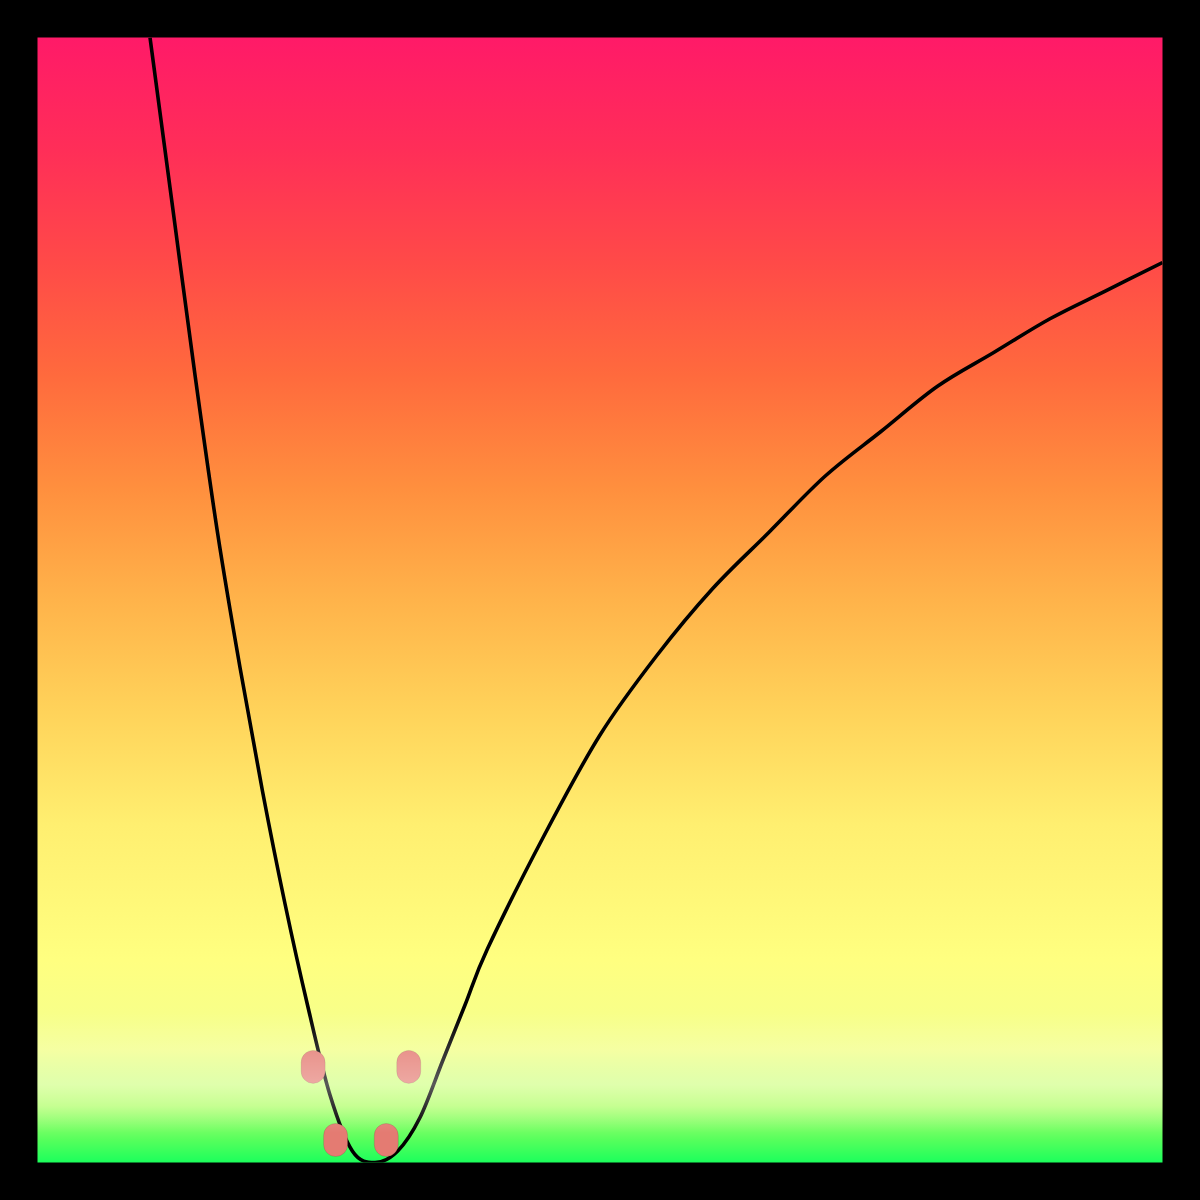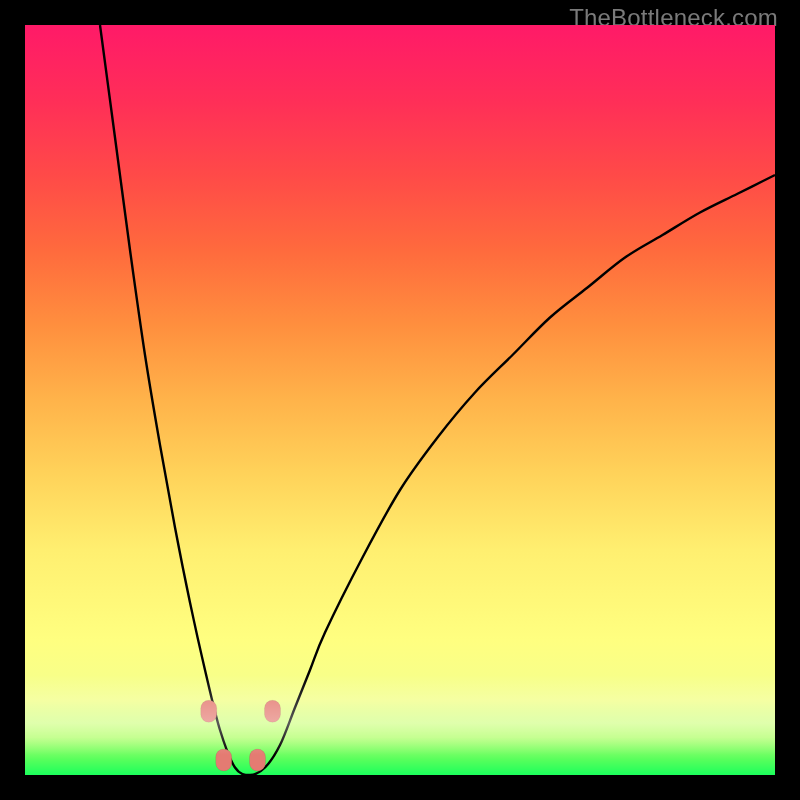--- a/index.html
+++ b/index.html
@@ -72,21 +72,20 @@
   .marker {
     fill: #e47b72;
     stroke: rgba(0,0,0,0.15);
     stroke-width: 0.5;
   }
 </style>
 </head>
 <body>
 
 <div class="frame">
-  <div class="watermark">TheBottleneck.com</div>
   <div class="plot-area">
     <svg class="curve" viewBox="0 0 750 750" preserveAspectRatio="none">
       <path id="curve-path" d="M 75 0 C 77.5 18.75, 85 75, 90 112.5 C 95 150, 100.00000000000001 188.75, 105.00000000000001 225 C 110.00000000000001 261.25, 115 297.49999999999994, 120 329.99999999999994 C 125 362.49999999999994, 130 391.25, 135 420 C 140 448.75, 145 476.25, 150 502.5 C 155 528.75, 160 553.75, 165 577.5 C 170 601.25, 175 623.75, 180 645 C 185 666.25, 190 688.75, 195 705 C 200 721.25, 205.00000000000003 735, 210.00000000000003 742.5 C 215.00000000000003 750, 220 750, 225 750 C 230 750, 235 747.5, 240 742.5 C 245 737.5, 250.00000000000003 730, 255.00000000000003 720 C 260 710, 265 695, 270 682.5 C 275 670, 280 657.5, 285 645 C 290 632.5, 291.25 626.25, 300 607.5 C 308.75 588.75, 325 556.25, 337.5 532.5 C 350 508.75, 362.5 485, 375 465 C 387.5 445, 400.00000000000006 428.75, 412.50000000000006 412.5 C 425.00000000000006 396.25, 437.5 381.25, 450 367.5 C 462.5 353.75, 475 342.49999999999994, 487.5 329.99999999999994 C 500 317.49999999999994, 512.5 303.75, 525 292.5 C 537.5 281.25, 550 272.5, 562.5 262.5 C 575 252.5, 587.5 241.25, 600 232.5 C 612.5 223.75, 625 217.5, 637.5 210 C 650 202.5, 662.5 194.375, 675 187.5 C 687.5 180.625, 700 175, 712.5 168.75 C 725 162.5, 743.75 153.125, 750 150" fill="none" stroke="#000000" stroke-width="2.4"></path>
       <g id="markers-group">
           <rect x="175.75" y="675.25" width="16" height="22" rx="8" class="marker" fill="#e47b72"></rect>
           <rect x="190.75" y="724" width="16" height="22" rx="8" class="marker" fill="#e47b72"></rect>
           <rect x="224.5" y="724" width="16" height="22" rx="8" class="marker" fill="#e47b72"></rect>
           <rect x="239.5" y="675.25" width="16" height="22" rx="8" class="marker" fill="#e47b72"></rect>
         </g>
     </svg>

